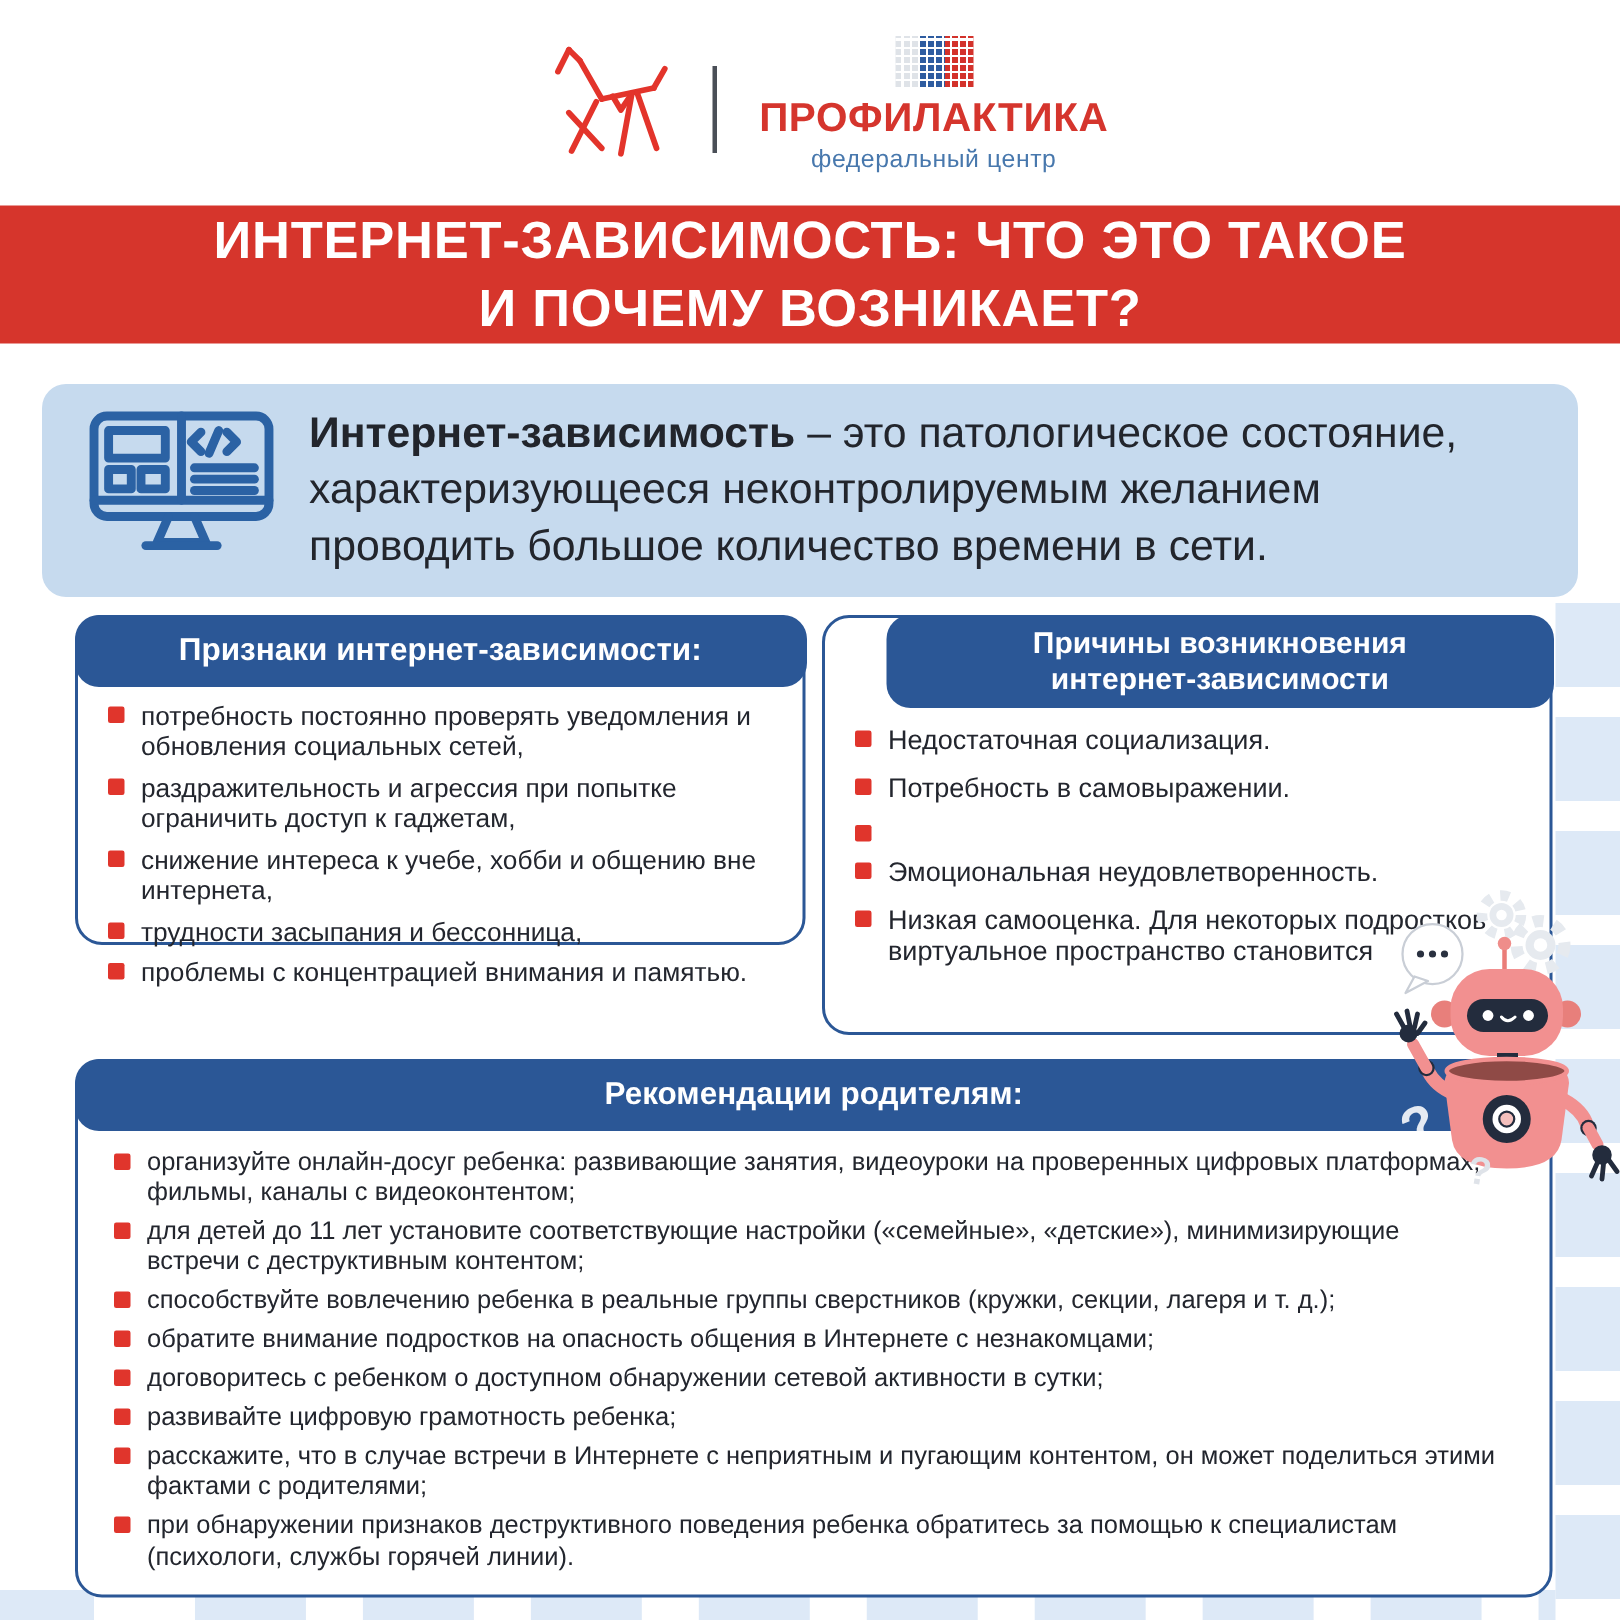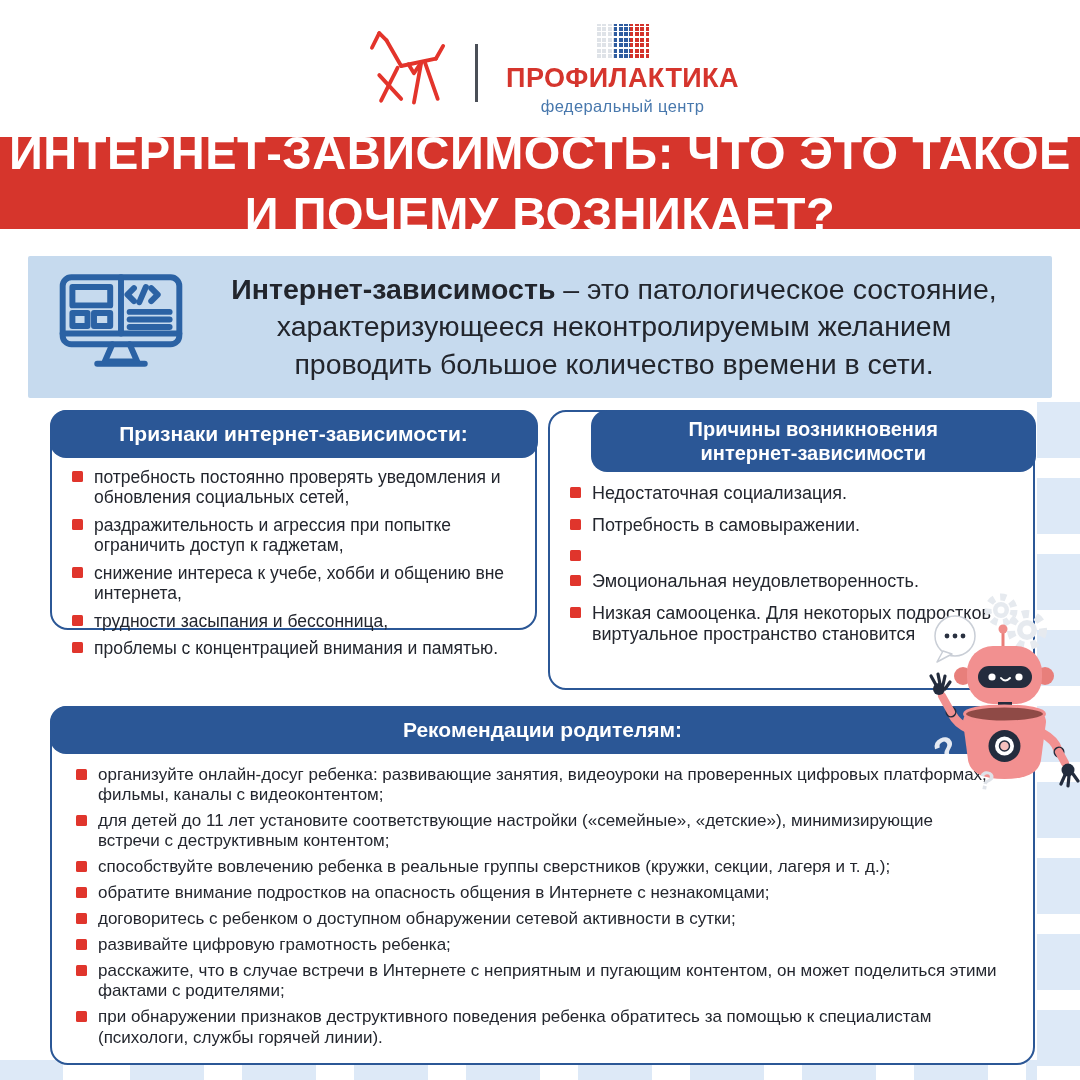--- a/index.html
+++ b/index.html
@@ -21,28 +21,28 @@
       repeating-linear-gradient(90deg, transparent 0 4px, #ffffff 4px 5.4px),
       linear-gradient(90deg, #dfe3e8 0 32%, #2e5ca0 32% 63%, #d3322b 63% 100%);
   }
   .brand-name { font-size:27px; font-weight:800; letter-spacing:.4px; color:#d5352d; }
   .brand-sub  { font-size:16.5px; letter-spacing:.4px; color:#4878ad; margin-top:3px; }
 
   
   .banner {
     position:absolute; top:137px; left:0; right:0; height:92px; background:#d6352c;
     display:flex; flex-direction:column; justify-content:center; align-items:center;
-    color:#ffffff; font-weight:800; font-size:47px; line-height:1.3; letter-spacing:.5px;
+    color:#ffffff; font-weight:800; font-size:35px; line-height:1.3; letter-spacing:.5px;
     text-align:center;
   }
 
   
   .intro {
     position:absolute; top:256px; left:28px; right:28px; height:142px;
-    background:#c6daee; border-radius:2px; display:flex; align-items:center;text-align:center;
+    background:#c6daee; border-radius:16px; display:flex; align-items:center;
   }
   .intro-icon { flex:0 0 auto; margin-left:30px; width:126px; height:108px; }
   .intro-text { margin-left:22px; margin-right:30px; font-size:28.5px; line-height:1.32; color:#22252c; }
   .intro-text b { font-weight:800; }
 
   
   .card { position:absolute; background:#ffffff; border:2.5px solid #2b5796; border-radius:18px; }
   .card-head {
     background:#2b5796; margin:-2.5px; border-radius:16px; color:#ffffff; font-weight:700;
     display:flex; flex-direction:column; justify-content:center; align-items:center; text-align:center;

